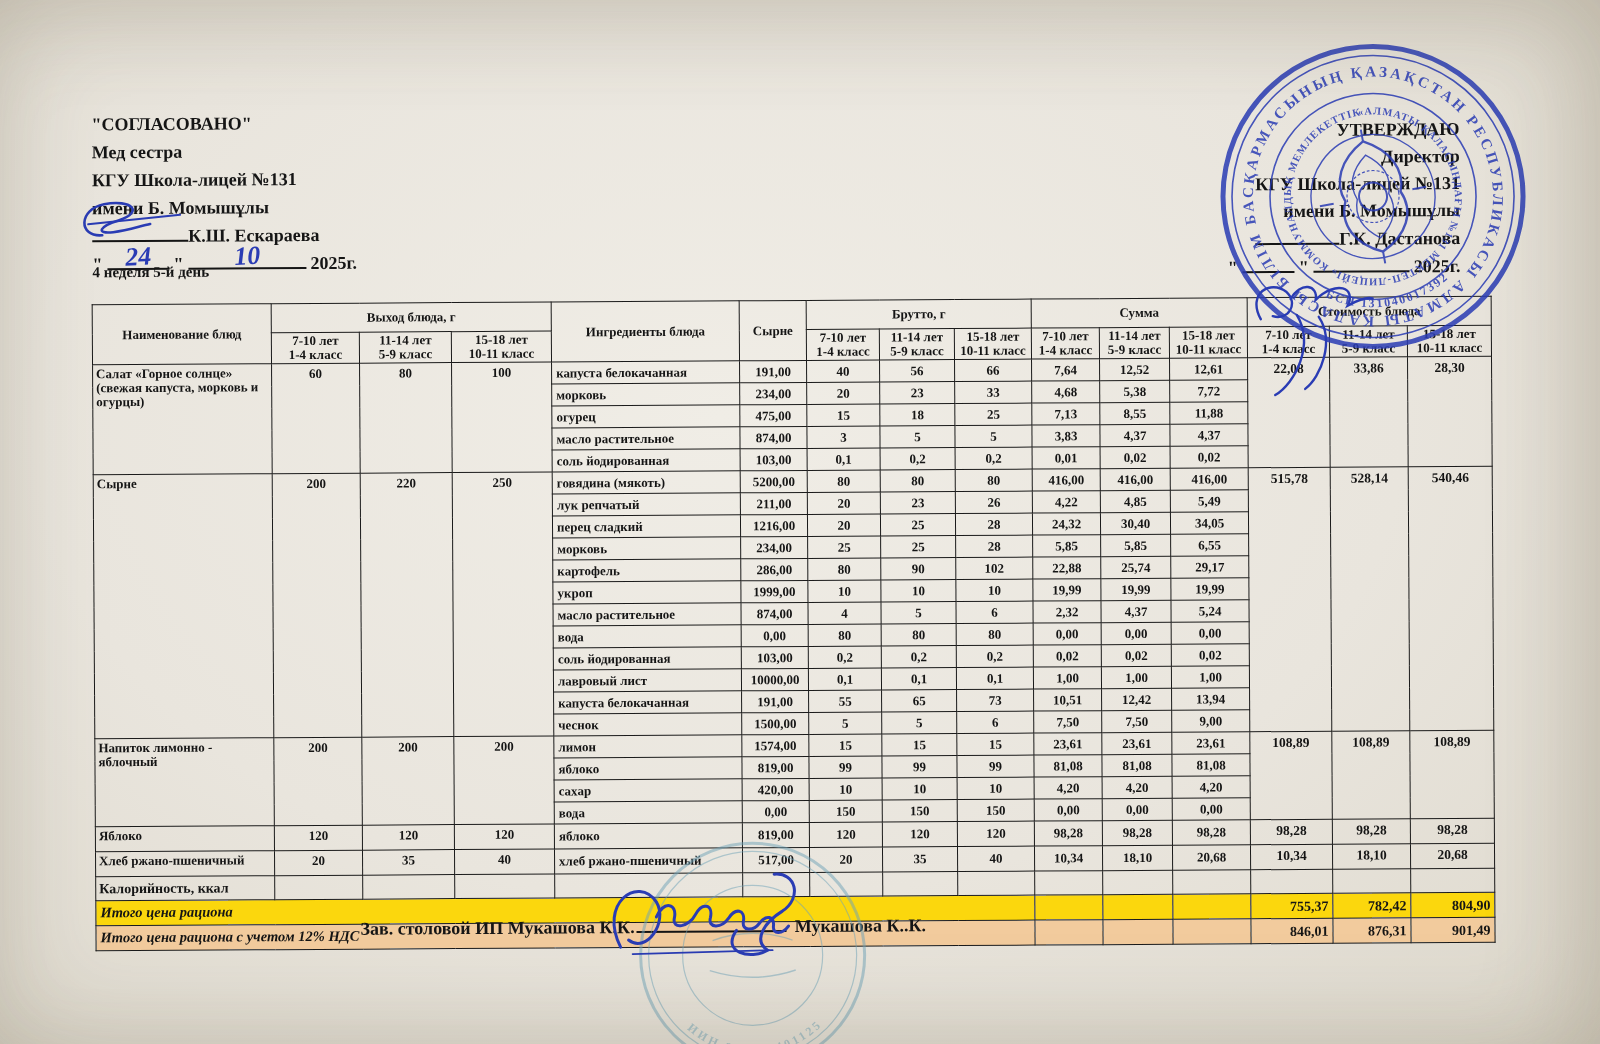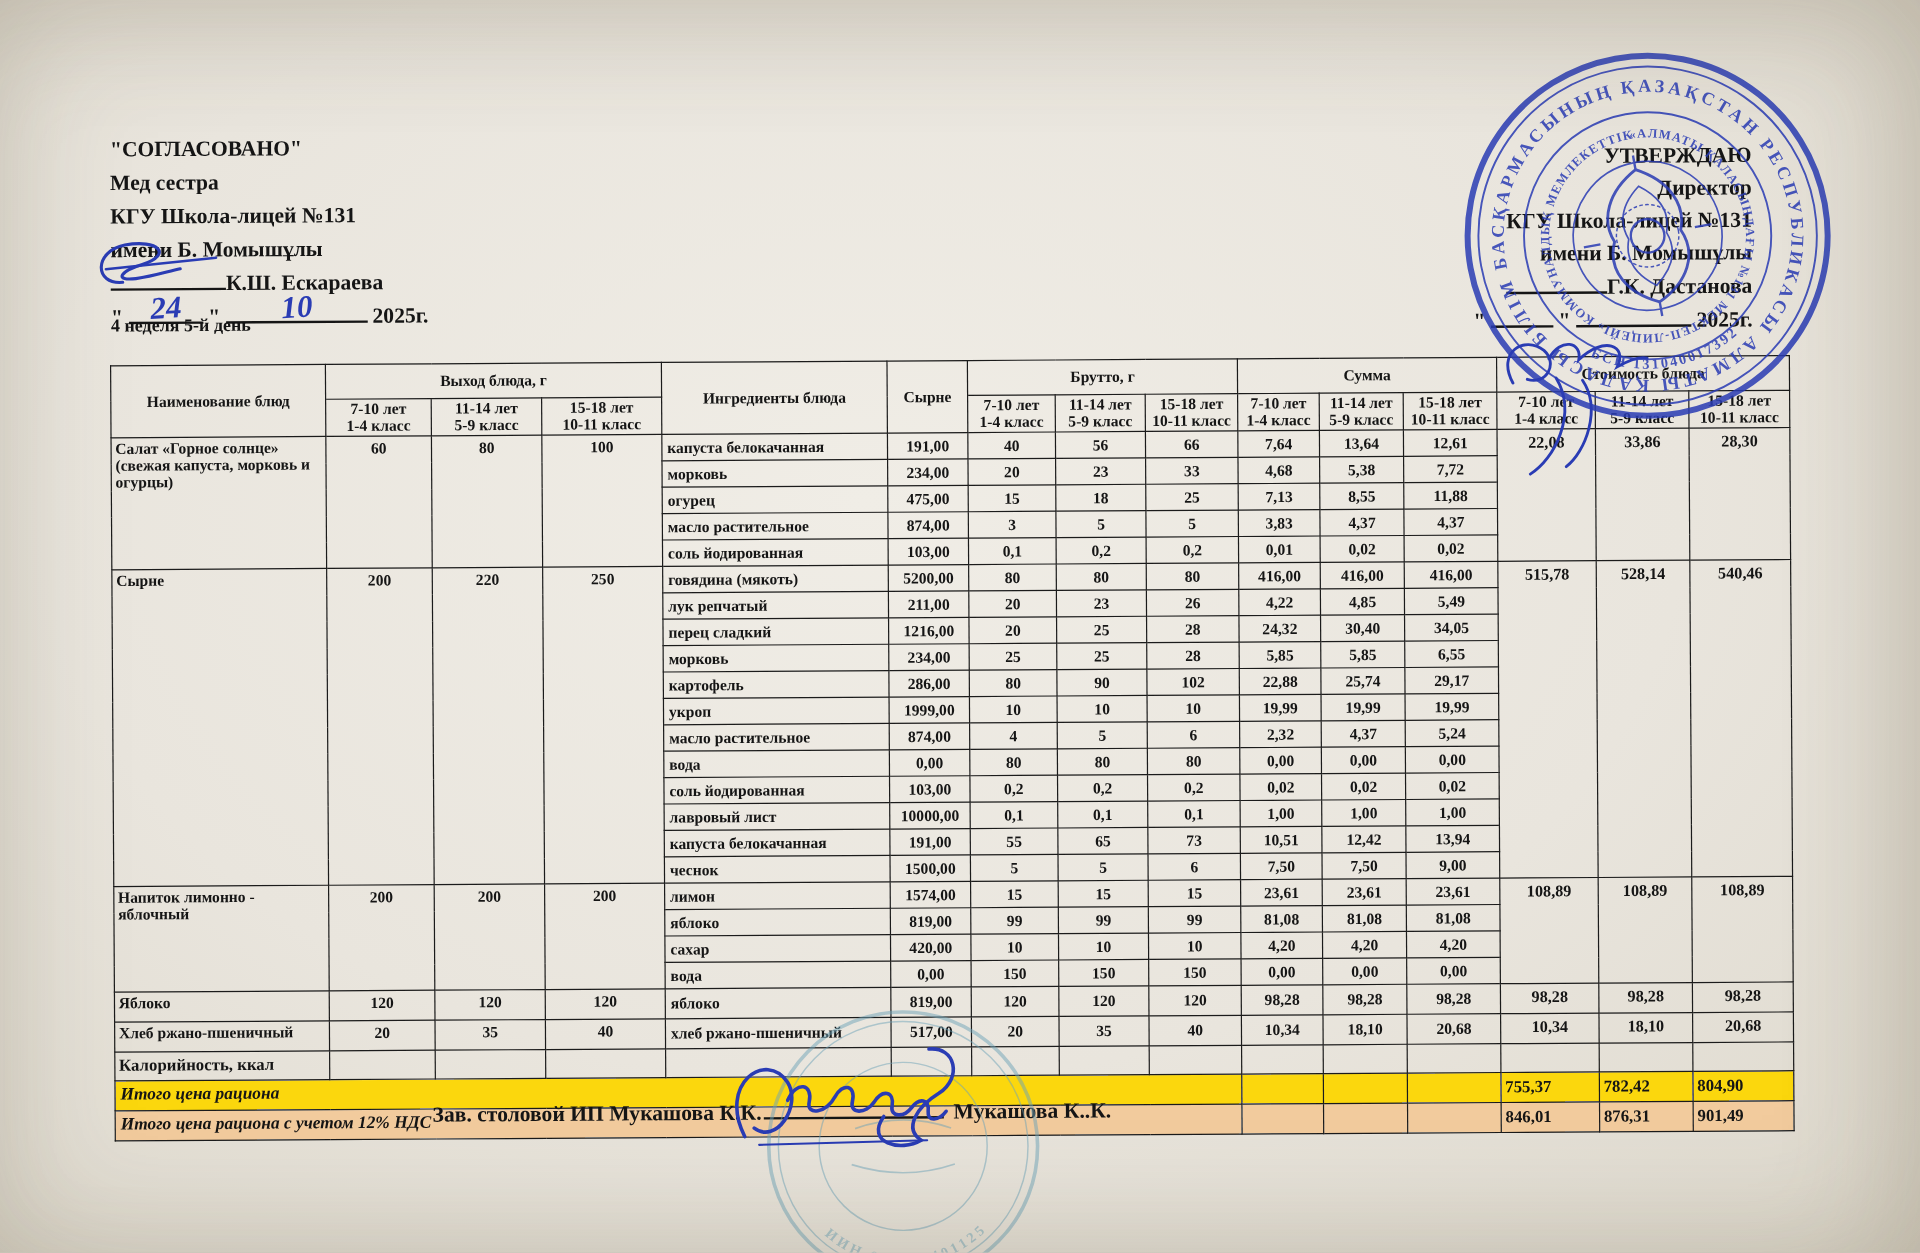--- a/index.html
+++ b/index.html
@@ -27,21 +27,21 @@
   .menu tbody td{height:19px;}
   td.dish{text-align:left;vertical-align:top;padding:2px 2px 0 3px;white-space:normal;}
   td.yield{text-align:center;vertical-align:top;padding-top:3px;}
   td.ing{text-align:left;padding-left:4px;white-space:nowrap;}
   td.num{text-align:center;}
   td.cost{text-align:center;vertical-align:top;padding-top:4px;font-size:13.5px;}
   tr.cal td{height:21px;}
   td.callbl{text-align:left;font-size:14px;padding-left:3px;}
   tr.total td{height:22px;}
   tr.total td.lbl{font-style:italic;font-size:14.5px;text-align:left;padding-left:4px;}
-  tr.total td.val{text-align:left;padding-right:4px;font-size:14px;}
+  tr.total td.val{text-align:right;padding-right:4px;font-size:14px;}
   tr.row-yellow td{background:#fbd70d;}
   tr.row-tan td{background:#f2cb9d;}
 
   
   .footer{position:absolute;left:358px;top:912px;font-weight:bold;font-size:18px;white-space:nowrap;}
   .footer .sigblank{display:inline-block;border-bottom:2px solid #151515;width:150px;height:18px;margin:0 8px 0 2px;}
 
   .inkblue{stroke:#2a3cb4;fill:none;stroke-linecap:round;}
   svg.overlay{position:absolute;pointer-events:none;}
   .stamp-top{left:1215px;top:40px;z-index:5;opacity:.85;}
@@ -150,21 +150,21 @@
             <td class="dish" rowspan="5">Салат «Горное солнце» (свежая капуста, морковь и огурцы)</td>
             <td class="yield" rowspan="5">60</td>
             <td class="yield" rowspan="5">80</td>
             <td class="yield" rowspan="5">100</td>
             <td class="ing">капуста белокачанная</td>
             <td class="num">191,00</td>
             <td class="num">40</td>
             <td class="num">56</td>
             <td class="num">66</td>
             <td class="num">7,64</td>
-            <td class="num">13,64</td>
+            <td class="num">12,52</td>
             <td class="num">12,61</td>
             <td class="cost" rowspan="5">22,08</td>
             <td class="cost" rowspan="5">33,86</td>
             <td class="cost" rowspan="5">28,30</td>
           </tr>
           <tr>
             <td class="ing">морковь</td>
             <td class="num">234,00</td>
             <td class="num">20</td>
             <td class="num">23</td>

